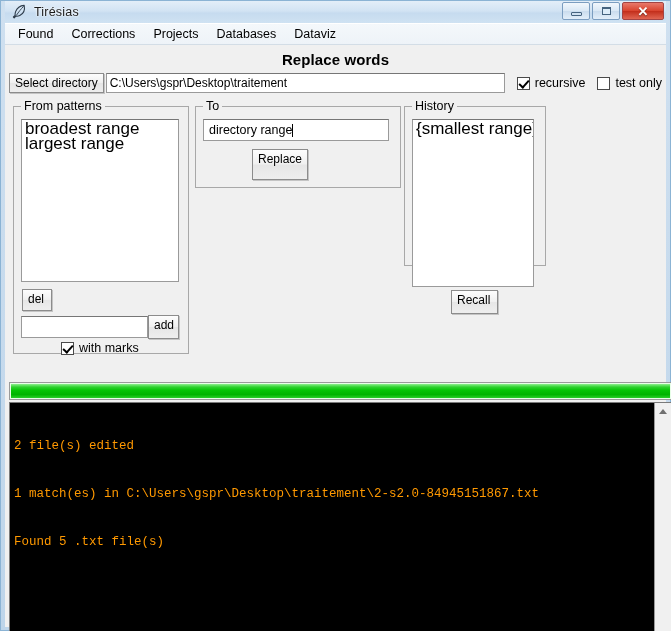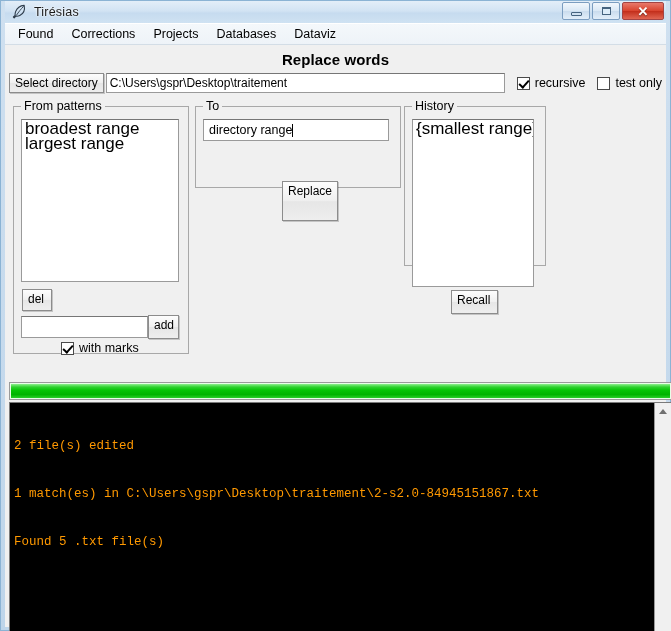--- a/index.html
+++ b/index.html
@@ -241,21 +241,21 @@
   #grp-from { left: 8px; top: 8px; width: 176px; height: 248px; }
   #from-list { left: 7px; top: 12px; width: 158px; height: 163px; }
   #btn-del { position: absolute; left: 8px; top: 182px; width: 30px; height: 22px; }
   #add-input { position: absolute; left: 7px; top: 209px; width: 127px; height: 22px; }
   #btn-add { position: absolute; left: 134px; top: 208px; width: 31px; height: 24px; }
   #marks-wrap { position: absolute; left: 47px; top: 234px; margin-left: 0; }
 
   
   #grp-to { left: 190px; top: 8px; width: 206px; height: 82px; }
   #to-input { position: absolute; left: 7px; top: 12px; width: 186px; height: 22px; }
-  #btn-replace { position: absolute; left: 86px; top: 42px; width: 56px; height: 40px; margin-top: 32px; }
+  #btn-replace { position: absolute; left: 56px; top: 42px; width: 56px; height: 31px; }
 
   
   #grp-history { left: 399px; top: 8px; width: 142px; height: 160px; }
   #hist-list { left: 7px; top: 12px; width: 122px; height: 168px; }
   #btn-recall { position: absolute; left: 46px; top: 183px; width: 47px; height: 24px; }
 
   
   .caret {
     display: inline-block;
     width: 1px;

